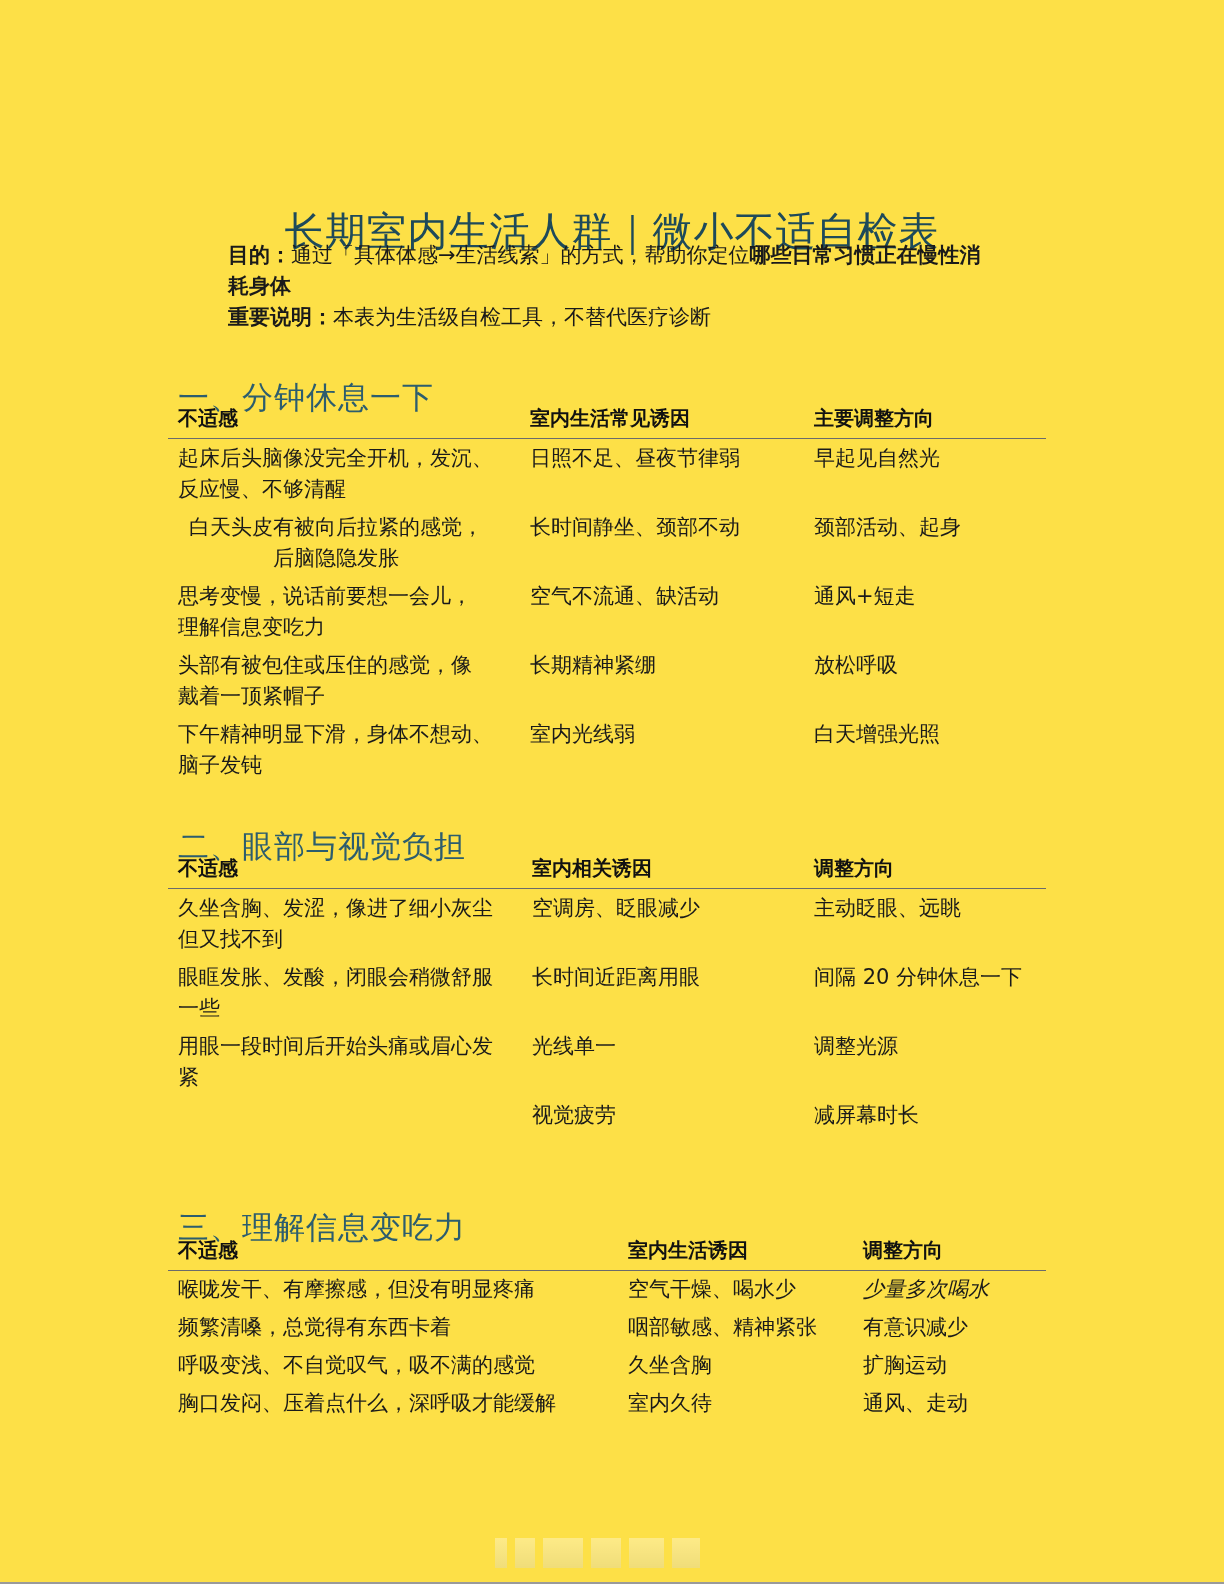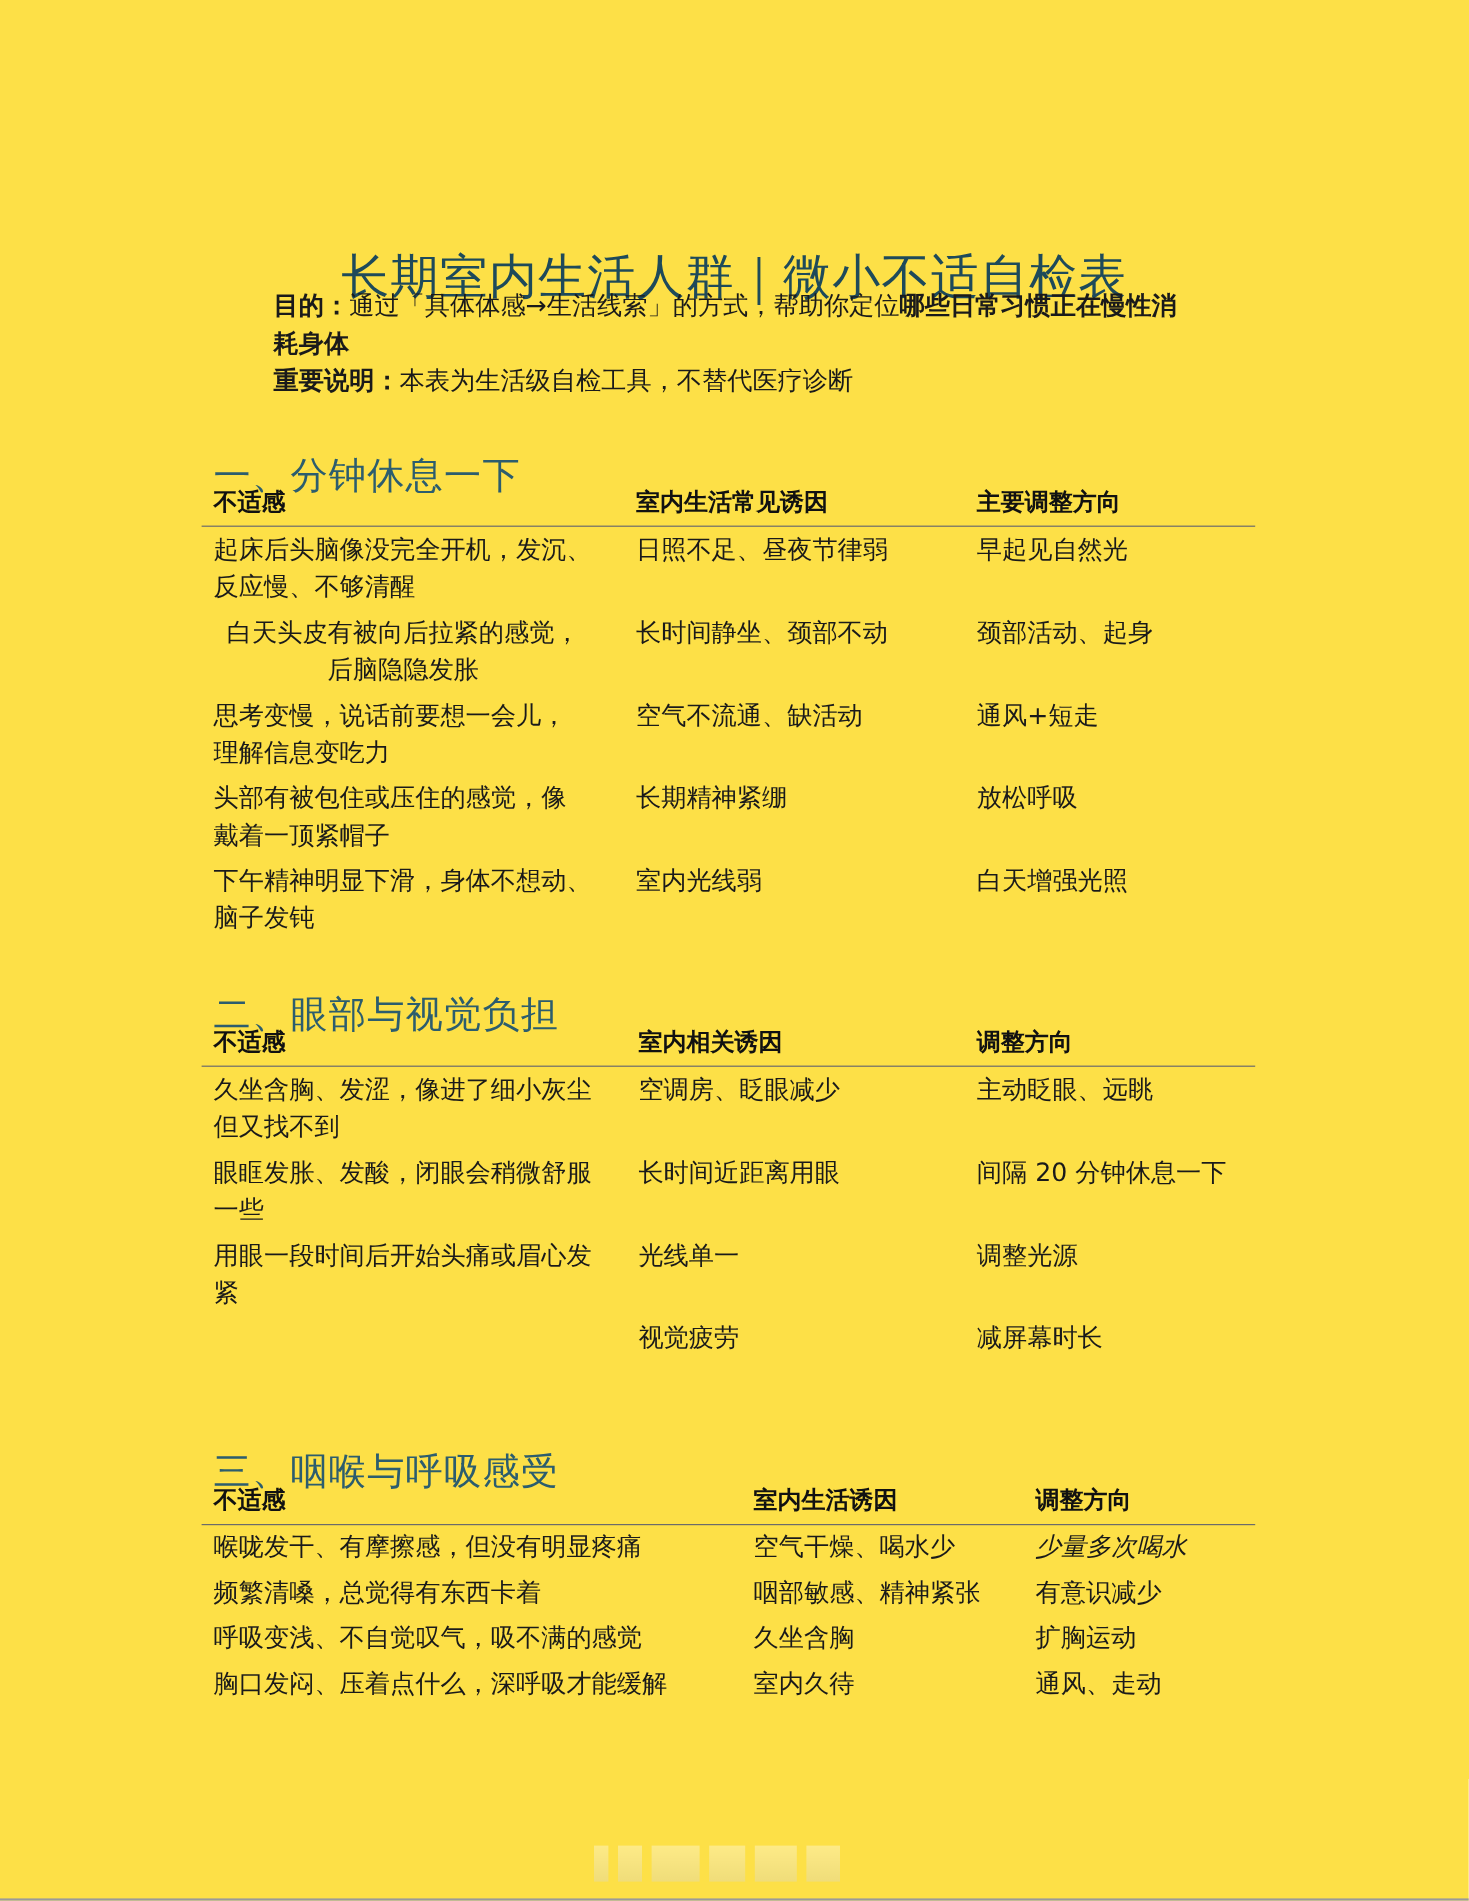--- a/index.html
+++ b/index.html
@@ -172,21 +172,21 @@
       <div class="td" style="left:10px; width:320px;">用眼一段时间后开始头痛或眉心发紧</div>
       <div class="td" style="left:364px; width:270px;">光线单一</div>
       <div class="td" style="left:646px; width:220px;">调整光源</div>
     </div>
     <div class="tr" style="position:absolute; top:252px; left:0; width:878px; height:62px;">
       <div class="td" style="left:364px; width:270px;">视觉疲劳</div>
       <div class="td" style="left:646px; width:220px;">减屏幕时长</div>
     </div>
   </div>
 
-  <h2 class="section-title" style="top:1179px;">三、咽喉与呼吸感受</h2>
+  <h2 class="section-title" style="top:1179px;">三、理解信息变吃力</h2>
   <div class="table" style="top:1230px;">
     <div class="thead">
       <div class="th" style="left:10px;">不适感</div>
       <div class="th" style="left:460px;">室内生活诱因</div>
       <div class="th" style="left:695px;">调整方向</div>
     </div>
     <div class="tr" style="position:absolute; top:44px; left:0; width:878px; height:36px;">
       <div class="td" style="left:10px; width:440px; white-space:nowrap;">喉咙发干、有摩擦感，但没有明显疼痛</div>
       <div class="td" style="left:460px; width:230px; white-space:nowrap;">空气干燥、喝水少</div>
       <div class="td" style="left:695px; width:180px; white-space:nowrap;font-style:italic;">少量多次喝水</div>

